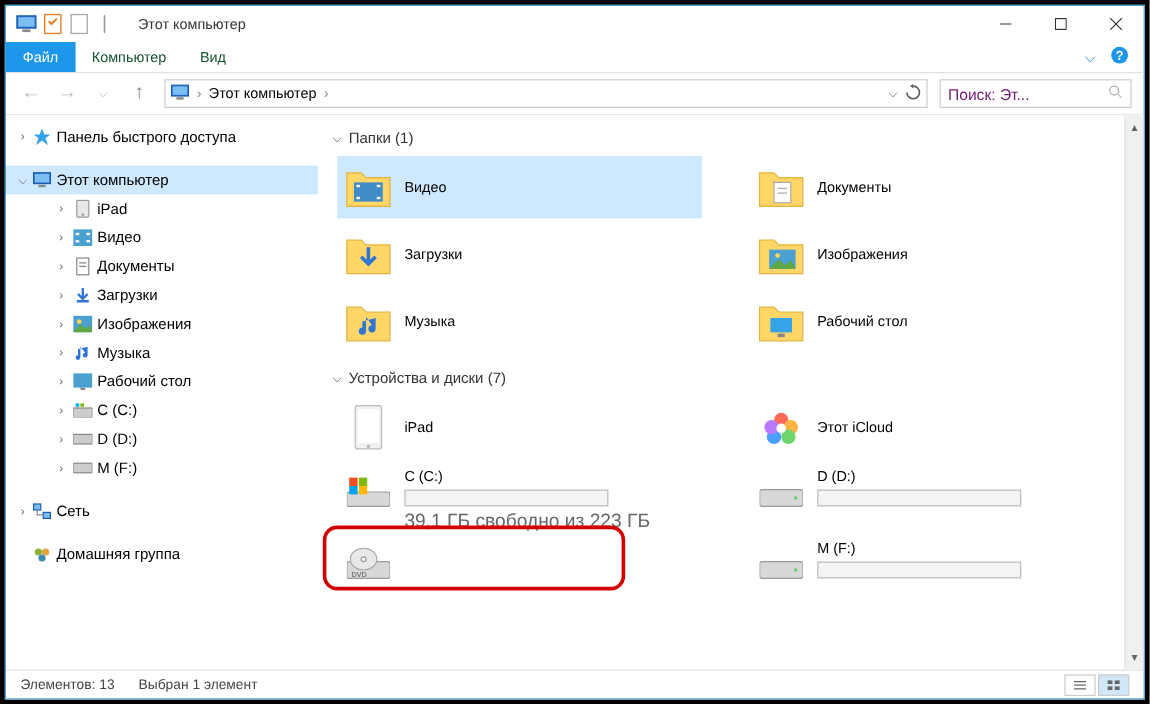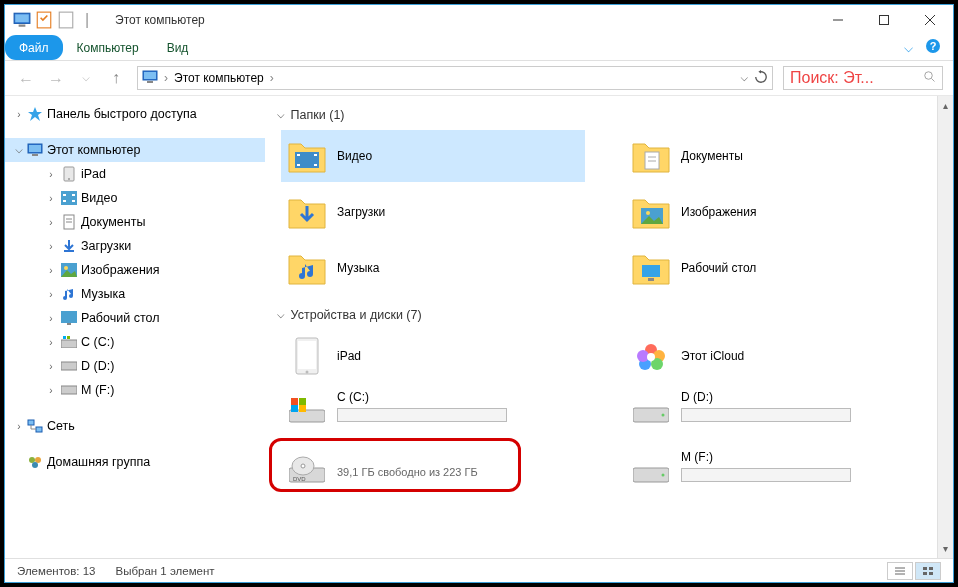--- a/index.html
+++ b/index.html
@@ -11,34 +11,34 @@
 .titlebar .icons-left { display: flex; align-items: center; gap: 4px; }
 .titlebar .icons-left svg, .titlebar .icons-left span { width: 18px; height: 18px; }
 .titlebar .sep { color: #999; margin: 0 6px; }
 .titlebar .title { font-size: 12px; color: #333; margin-left: 6px; }
 .titlebar .winbtns { margin-left: auto; display: flex; }
 .titlebar .winbtns .wb { width: 46px; height: 30px; display: flex; align-items: center; justify-content: center; font-size: 14px; cursor: pointer; }
 
 
 .ribbon { display: flex; align-items: center; height: 26px; border-bottom: 1px solid #e0e0e0; font-size: 12px; }
 .ribbon .tab { padding: 0 14px; height: 100%; display: flex; align-items: center; cursor: pointer; }
-.ribbon .tab.file { background: #1c97ea; color: #fff; border-radius: 11px; }
+.ribbon .tab.file { background: #1c97ea; color: #fff; }
 .ribbon .tab:not(.file) { color: #14532d; }
 .ribbon .right { margin-left: auto; display: flex; align-items: center; gap: 12px; padding-right: 12px; }
 
 
 .navbar { display: flex; align-items: center; height: 34px; padding: 4px 10px; gap: 10px; }
 .navbtns { display: flex; gap: 8px; align-items: center; color: #888; }
 .navbtns .nbtn { width: 22px; height: 22px; display: flex; align-items: center; justify-content: center; cursor: pointer; font-size: 16px; }
 .navbtns .nbtn.disabled { color: #bbb; }
 .address { flex: 1; border: 1px solid #ccc; height: 24px; display: flex; align-items: center; padding: 0 4px; font-size: 12px; }
 .address .seg { display: flex; align-items: center; gap: 4px; }
 .address .chev { color: #888; padding: 0 2px; }
 .address .refresh { margin-left: auto; display: flex; gap: 6px; align-items: center; color: #666; }
-.search { width: 160px; border: 1px solid #ccc; height: 24px; font-size: 16px; display: flex; align-items: center; padding: 0 6px; color: #ef4444; }
+.search { width: 160px; border: 1px solid #ccc; height: 24px; font-size: 13px; display: flex; align-items: center; padding: 0 6px; color: #701a75; }
 
 
 .body { flex: 1; display: flex; overflow: hidden; border-top: 1px solid #e8e8e8; }
 .sidebar { width: 260px; overflow-y: auto; font-size: 12.5px; padding: 6px 0; }
 .sidebar .item { display: flex; align-items: center; height: 24px; padding: 0 6px 0 22px; gap: 4px; cursor: pointer; position: relative; }
 .sidebar .item.root { padding-left: 22px; }
 .sidebar .item.child { padding-left: 56px; }
 .sidebar .item.selected { background: #cde8ff; }
 .sidebar .item .expander { position: absolute; left: 8px; color: #666; font-size: 10px; width: 12px; text-align: center; }
 .sidebar .item.child .expander { left: 40px; }
@@ -50,21 +50,21 @@
 .content .group-hdr .chv { font-size: 10px; color: #555; }
 .content .grid { display: grid; grid-template-columns: 1fr 1fr; gap: 4px 40px; margin-left: 8px; margin-bottom: 10px; }
 .content .tile { display: flex; align-items: center; gap: 10px; padding: 6px; height: 52px; cursor: pointer; }
 .content .tile.selected { background: #cde8ff; }
 .content .tile .ticon { width: 40px; height: 40px; display: flex; align-items: center; justify-content: center; }
 .content .tile .ttxt { font-size: 12px; }
 .content .tile.drive { height: 56px; align-items: flex-start; padding-top: 4px; }
 .content .tile.drive .ttxt { display: flex; flex-direction: column; gap: 2px; flex: 1; min-width: 0; }
 .content .tile.drive .bar { width: 170px; height: 14px; border: 1px solid #bbb; background: #f4f4f4; margin: 2px 0; }
 .content .tile.drive .bar .fill { height: 100%; background: #26a0da; }
-.content .tile.drive .sub { color: #666; font-size: 11px; margin-top: 40px; }
+.content .tile.drive .sub { color: #666; font-size: 16px; }
 
 .highlight-box { position: absolute; border: 3px solid #d40000; border-radius: 12px; pointer-events: none; }
 
 
 .statusbar { height: 24px; border-top: 1px solid #e0e0e0; display: flex; align-items: center; font-size: 11.5px; padding: 0 12px; color: #444; }
 .statusbar .sbitem { margin-right: 20px; }
 .statusbar .viewbtns { margin-left: auto; display: flex; gap: 2px; }
 .statusbar .vbtn { width: 26px; height: 18px; border: 1px solid #ccc; display: flex; align-items: center; justify-content: center; cursor: pointer; }
 
 

